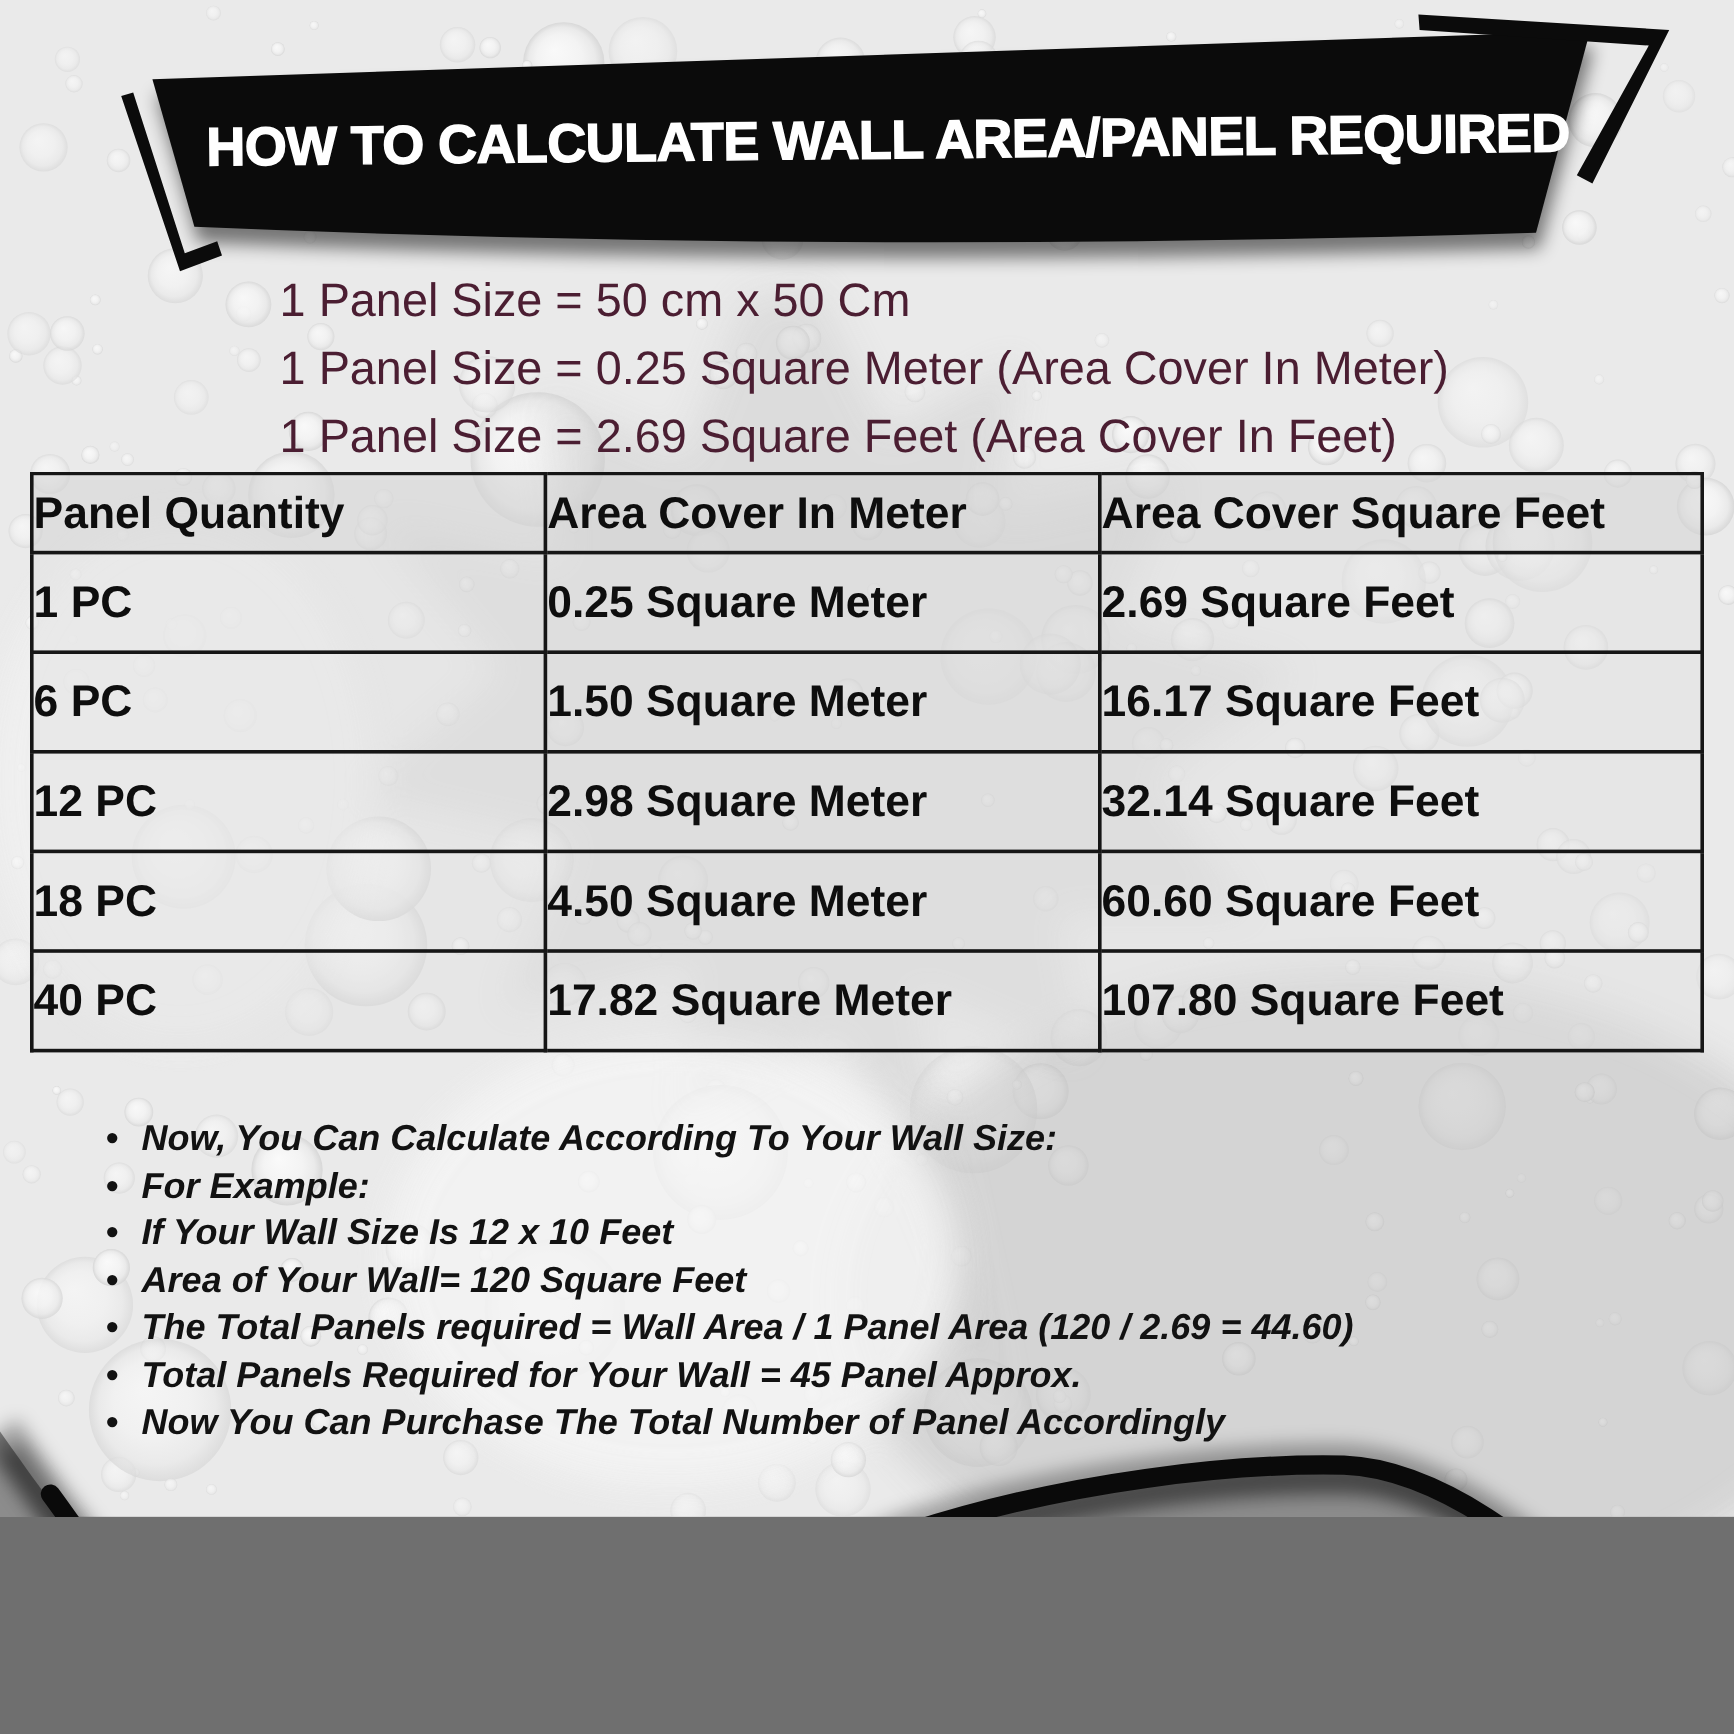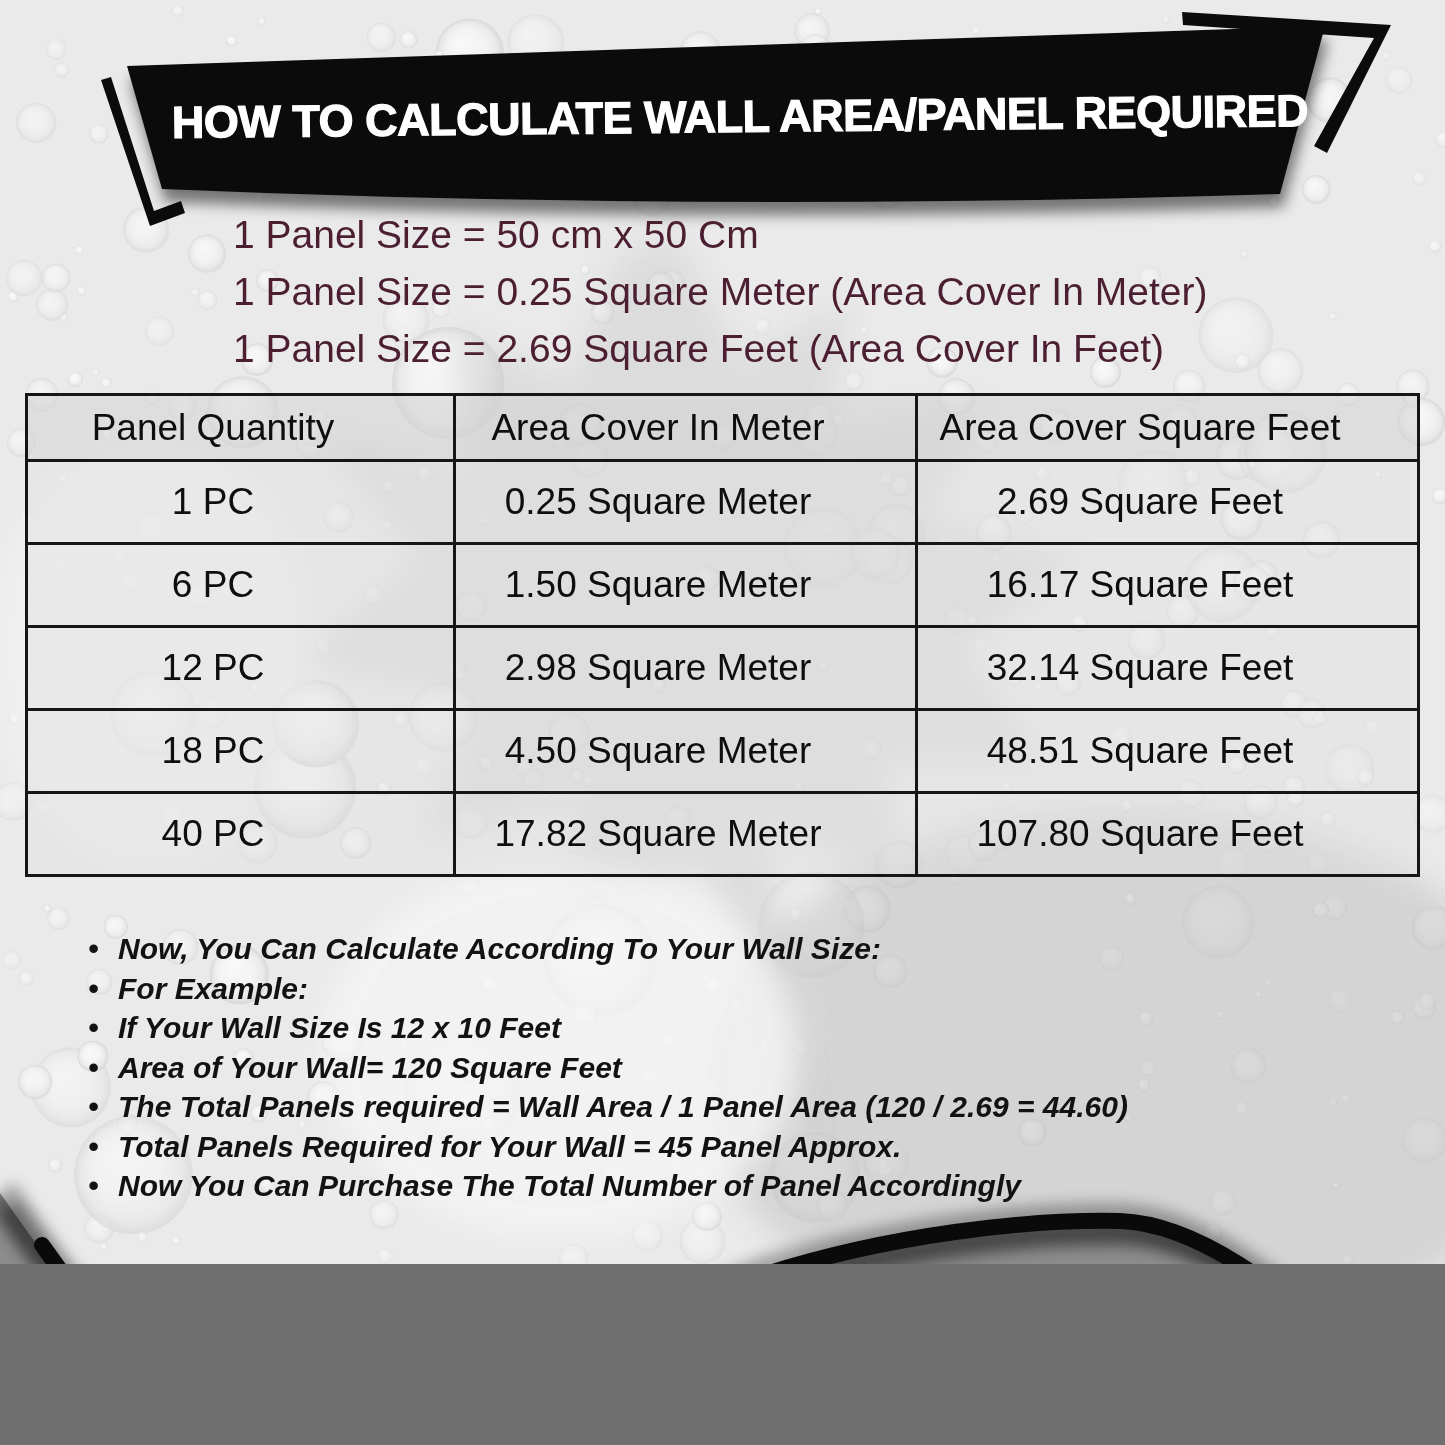--- a/index.html
+++ b/index.html
@@ -12,30 +12,30 @@
 
   .banner-title{
     position:absolute;left:140px;top:88px;width:1200px;height:58px;
     line-height:58px;text-align:center;white-space:nowrap;
     font-size:45px;font-weight:700;letter-spacing:-0.5px;color:#ffffff;
     -webkit-text-stroke:1.2px #ffffff;
     transform:rotate(-0.6deg);
   }
 
   .intro{
-    position:absolute;left:233px;top:206px;white-space:nowrap;
+    position:absolute;left:233px;top:222px;white-space:nowrap;
     color:#4b1e32;font-size:39px;line-height:57px;font-weight:400;
   }
 
   .calc-table{
     position:absolute;left:25px;top:393px;border-collapse:collapse;table-layout:fixed;
   }
   .calc-table th,.calc-table td{
-    border:3px solid #161616;text-align:center;vertical-align:middle;
-    font-weight:normal;color:#0e0e0e;padding:0 55px 0 0;overflow:hidden;
+    border:3px solid #161616;text-align:left;vertical-align:middle;
+    font-weight:bold;color:#0e0e0e;padding:0 55px 0 0;overflow:hidden;
   }
   .calc-table th{font-size:37px;height:63px;background:rgba(212,212,212,0.55);}
   .calc-table td{font-size:37px;height:80px;background:rgba(224,224,224,0.42);}
   .col-qty{width:428px;}
   .col-meter{width:462px;}
   .col-feet{width:502px;}
 
   .bullets{
     position:absolute;left:88px;top:929px;white-space:nowrap;
     font-size:30px;font-weight:bold;color:#121212;line-height:39.5px;font-style:italic;
@@ -519,21 +519,21 @@
         <td>16.17 Square Feet</td>
       </tr>
       <tr>
         <td>12 PC</td>
         <td>2.98 Square Meter</td>
         <td>32.14 Square Feet</td>
       </tr>
       <tr>
         <td>18 PC</td>
         <td>4.50 Square Meter</td>
-        <td>48.51 Square Feet</td>
+        <td>60.60 Square Feet</td>
       </tr>
       <tr>
         <td>40 PC</td>
         <td>17.82 Square Meter</td>
         <td>107.80 Square Feet</td>
       </tr>
     </tbody>
   </table>
 
   <div class="bullets">

